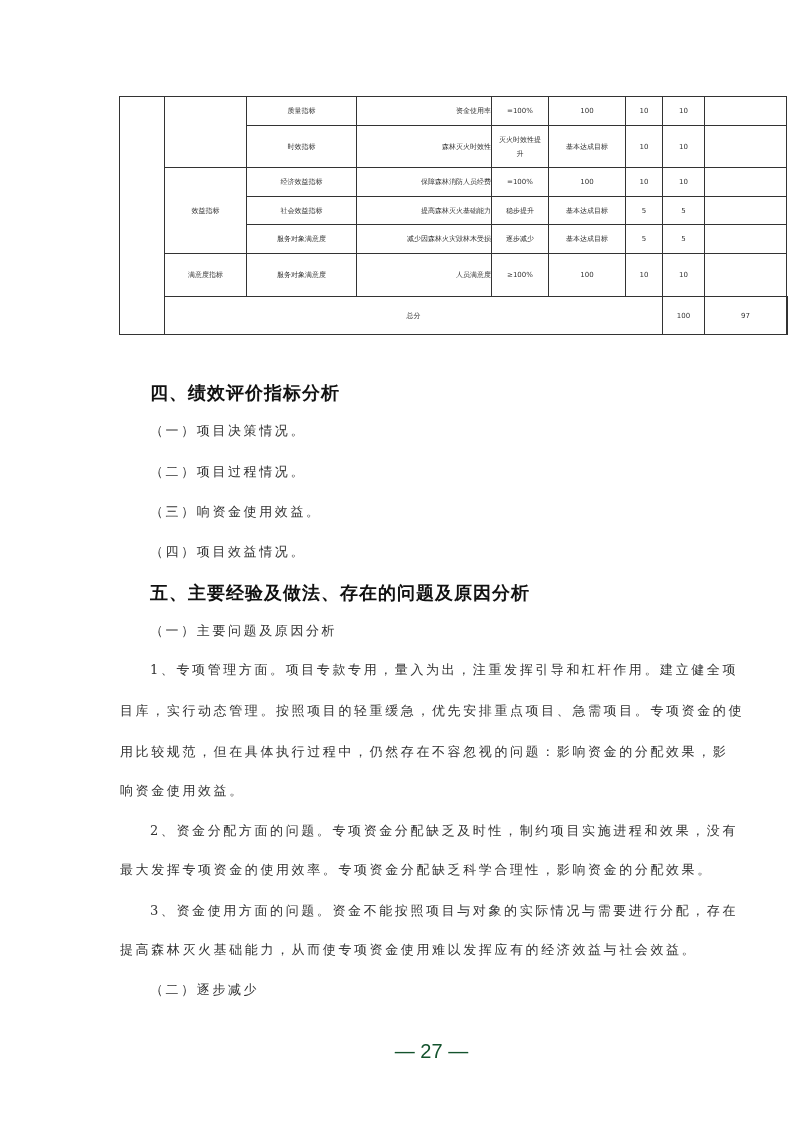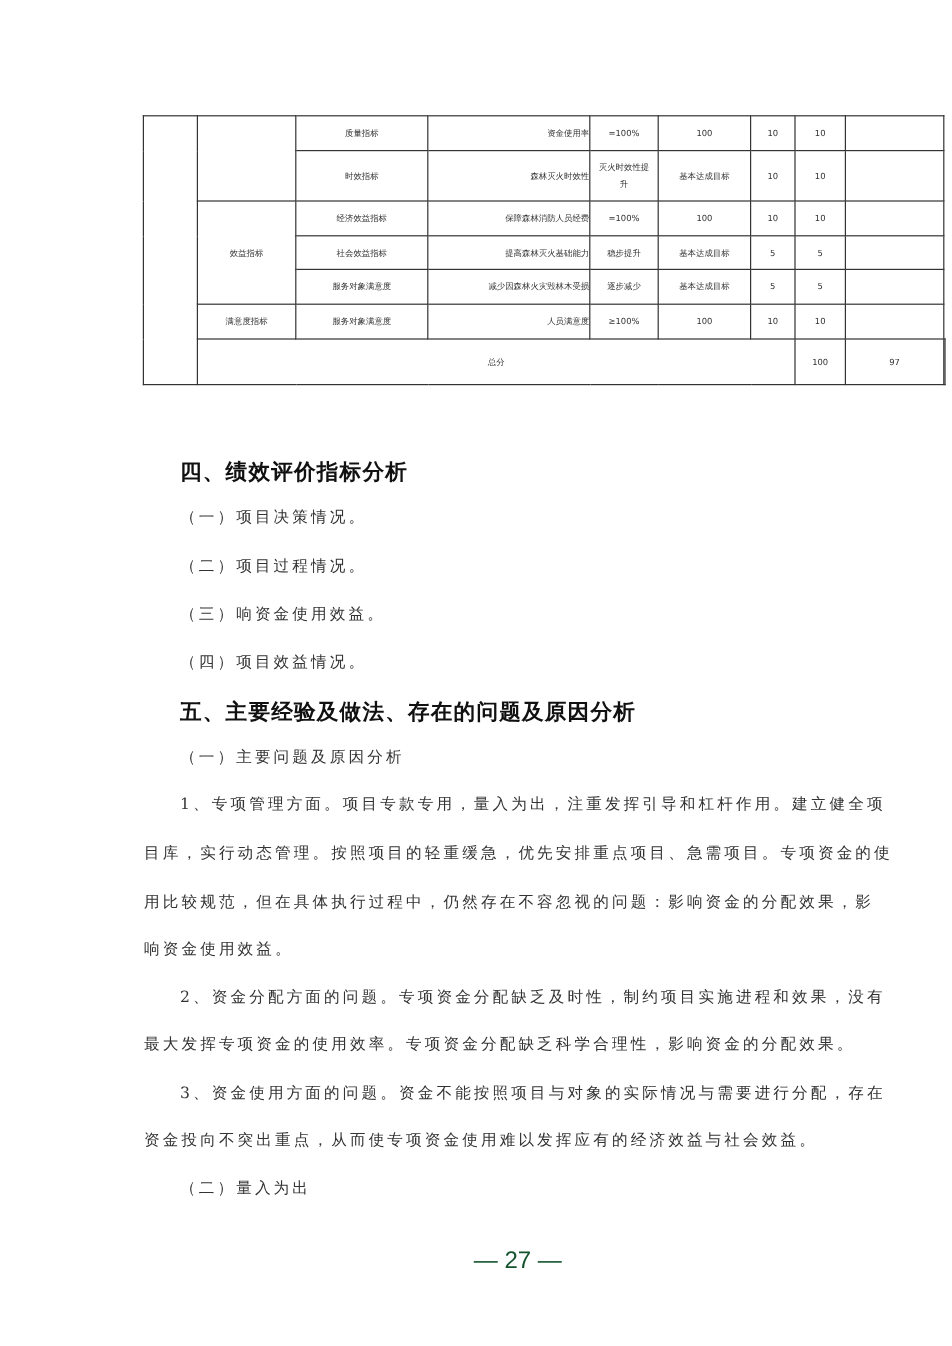--- a/index.html
+++ b/index.html
@@ -71,21 +71,21 @@
   </tr>
   <tr style="height:29px">
     <td>服务对象满意度</td>
     <td class="left">减少因森林火灾毁林木受损</td>
     <td>逐步减少</td>
     <td>基本达成目标</td>
     <td>5</td>
     <td>5</td>
     <td></td>
   </tr>
-  <tr style="height:29px">
+  <tr style="height:43px">
     <td>满意度指标</td>
     <td>服务对象满意度</td>
     <td class="left">人员满意度</td>
     <td>≥100%</td>
     <td>100</td>
     <td>10</td>
     <td>10</td>
     <td></td>
   </tr>
   <tr style="height:38px">
@@ -108,17 +108,17 @@
 
 <div class="p" style="left:150px; top:661px">1、专项管理方面。项目专款专用，量入为出，注重发挥引导和杠杆作用。建立健全项</div>
 <div class="p" style="left:120px; top:702px">目库，实行动态管理。按照项目的轻重缓急，优先安排重点项目、急需项目。专项资金的使</div>
 <div class="p" style="left:120px; top:743px">用比较规范，但在具体执行过程中，仍然存在不容忽视的问题：影响资金的分配效果，影</div>
 <div class="p" style="left:120px; top:782px">响资金使用效益。</div>
 
 <div class="p" style="left:150px; top:822px">2、资金分配方面的问题。专项资金分配缺乏及时性，制约项目实施进程和效果，没有</div>
 <div class="p" style="left:120px; top:861px">最大发挥专项资金的使用效率。专项资金分配缺乏科学合理性，影响资金的分配效果。</div>
 
 <div class="p" style="left:150px; top:902px">3、资金使用方面的问题。资金不能按照项目与对象的实际情况与需要进行分配，存在</div>
-<div class="p" style="left:120px; top:941px">资金投向不突出重点，从而使专项资金使用难以发挥应有的经济效益与社会效益。</div>
+<div class="p" style="left:120px; top:941px">提高森林灭火基础能力，从而使专项资金使用难以发挥应有的经济效益与社会效益。</div>
 
-<div class="p" style="left:150px; top:981px">（二）量入为出</div>
+<div class="p" style="left:150px; top:981px">（二）逐步减少</div>
 
 <div class="pagenum">— 27 —</div>
 
 </body></html>

